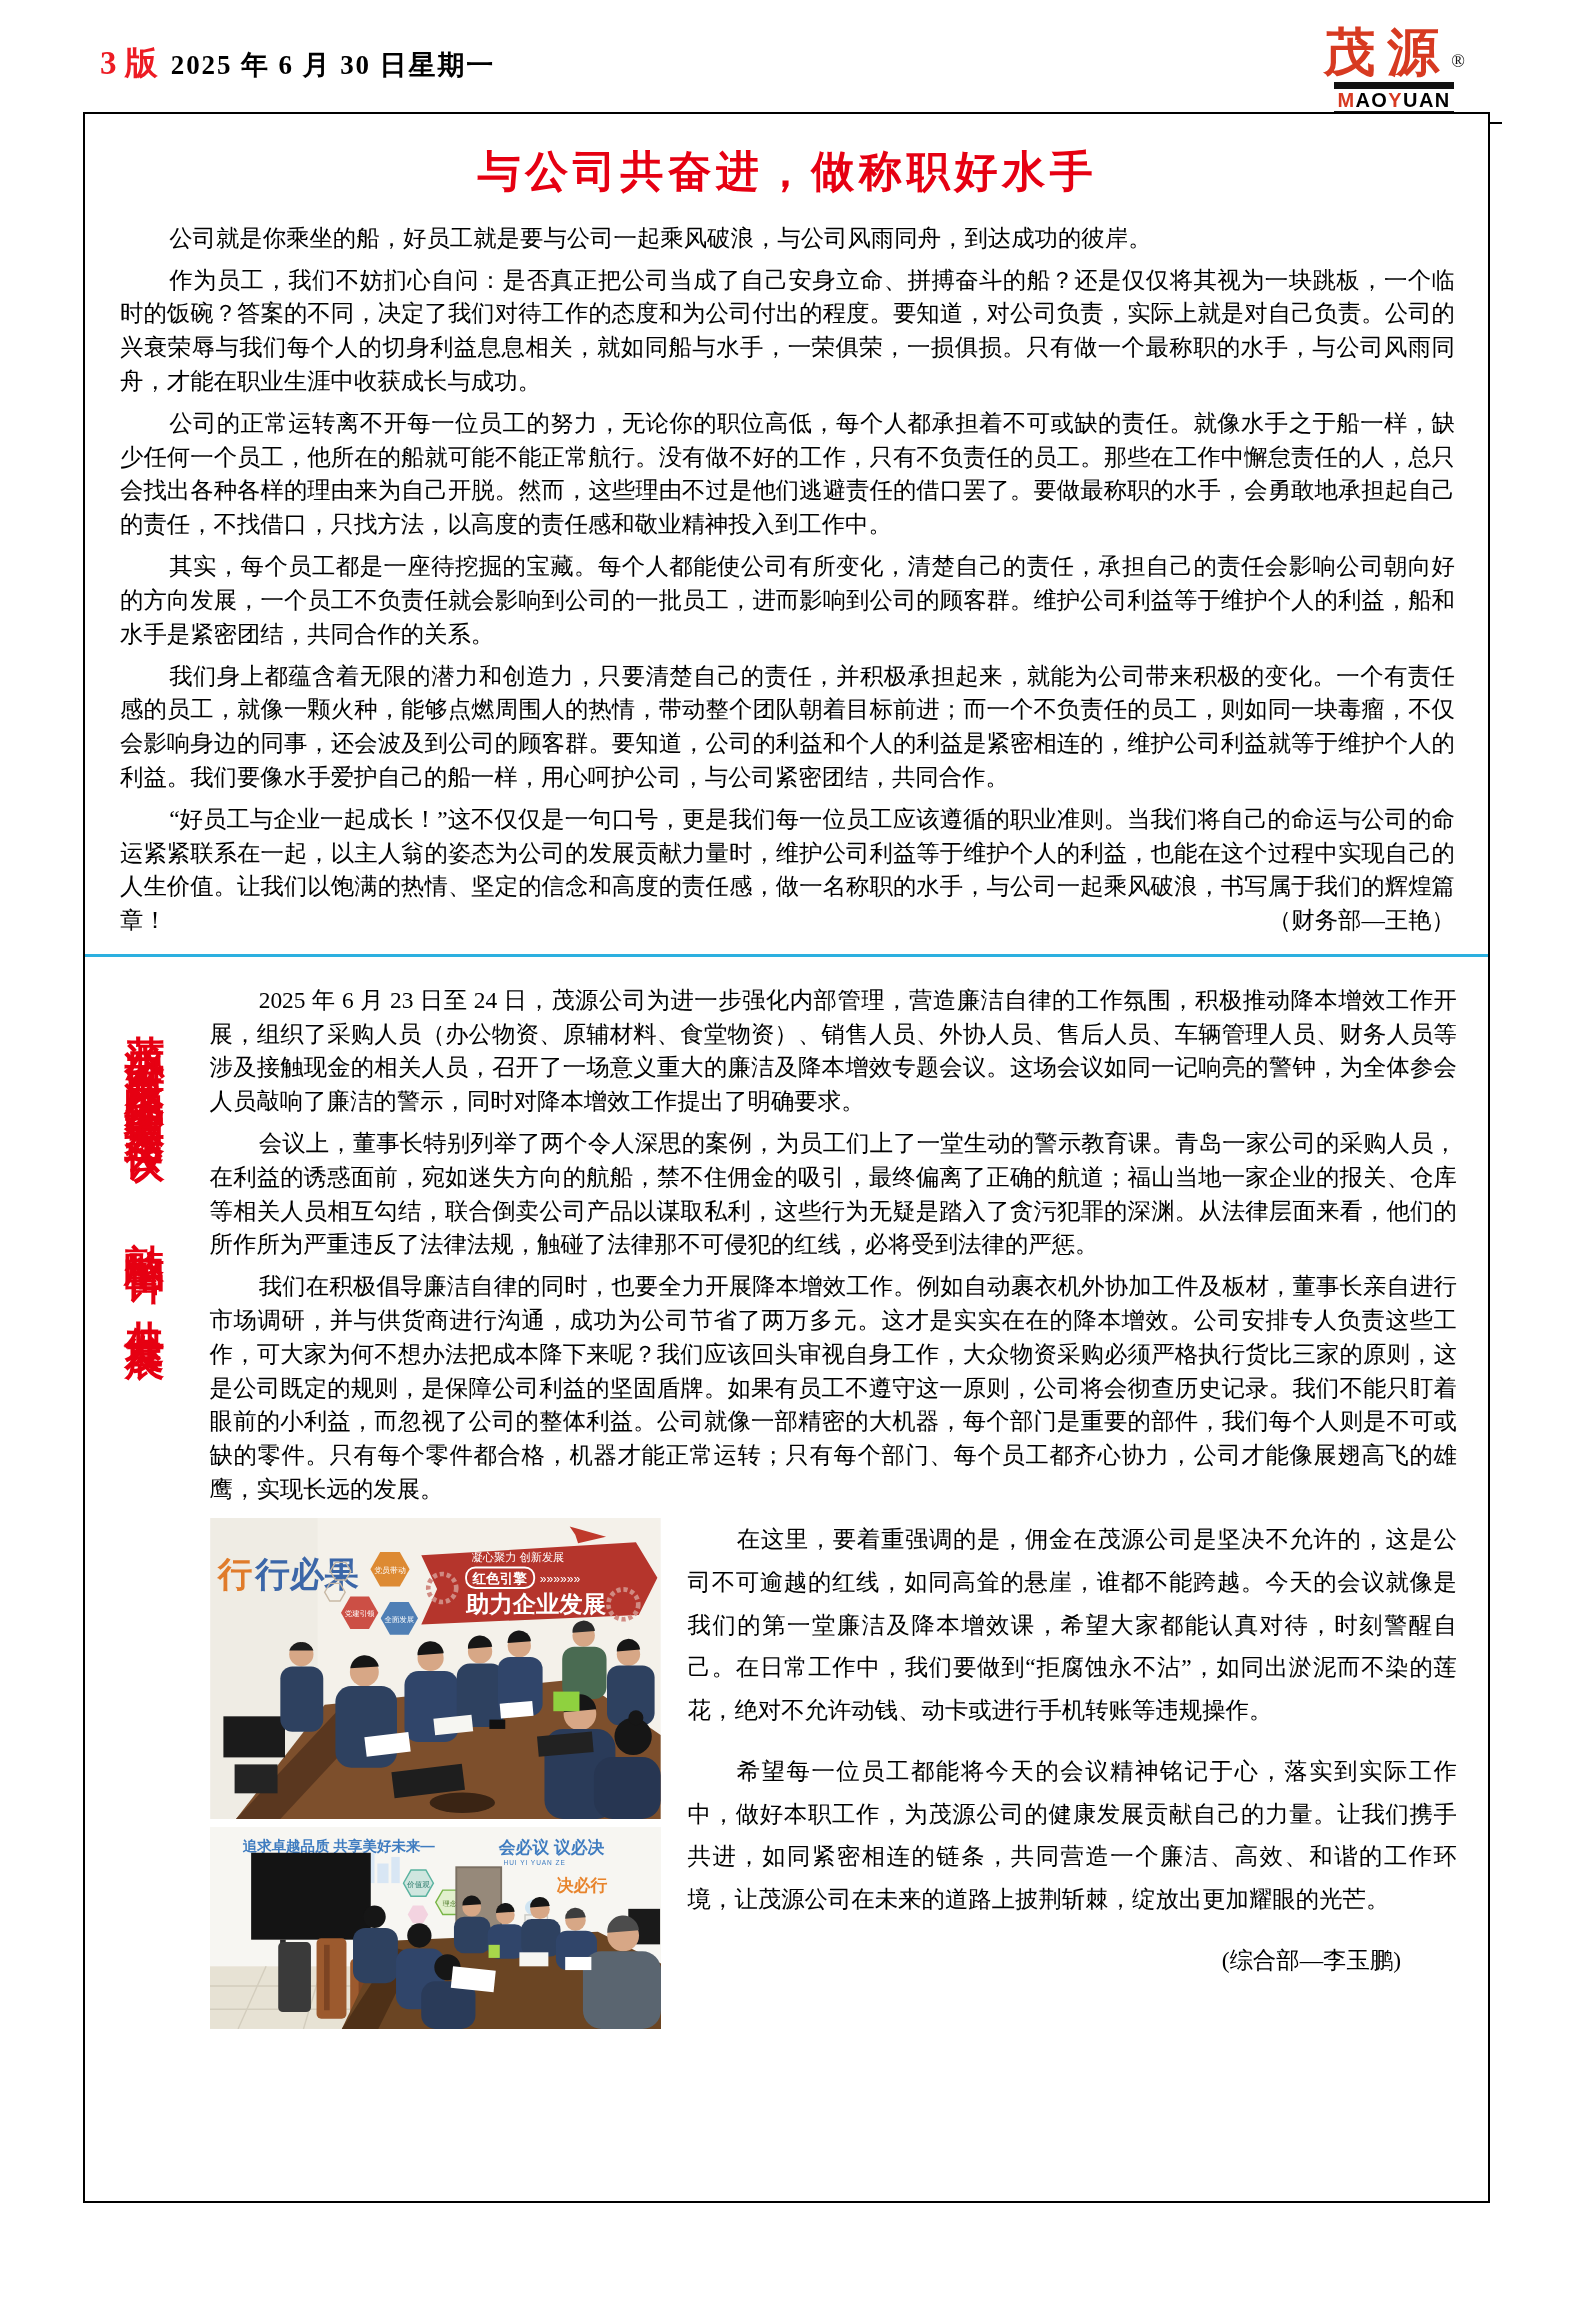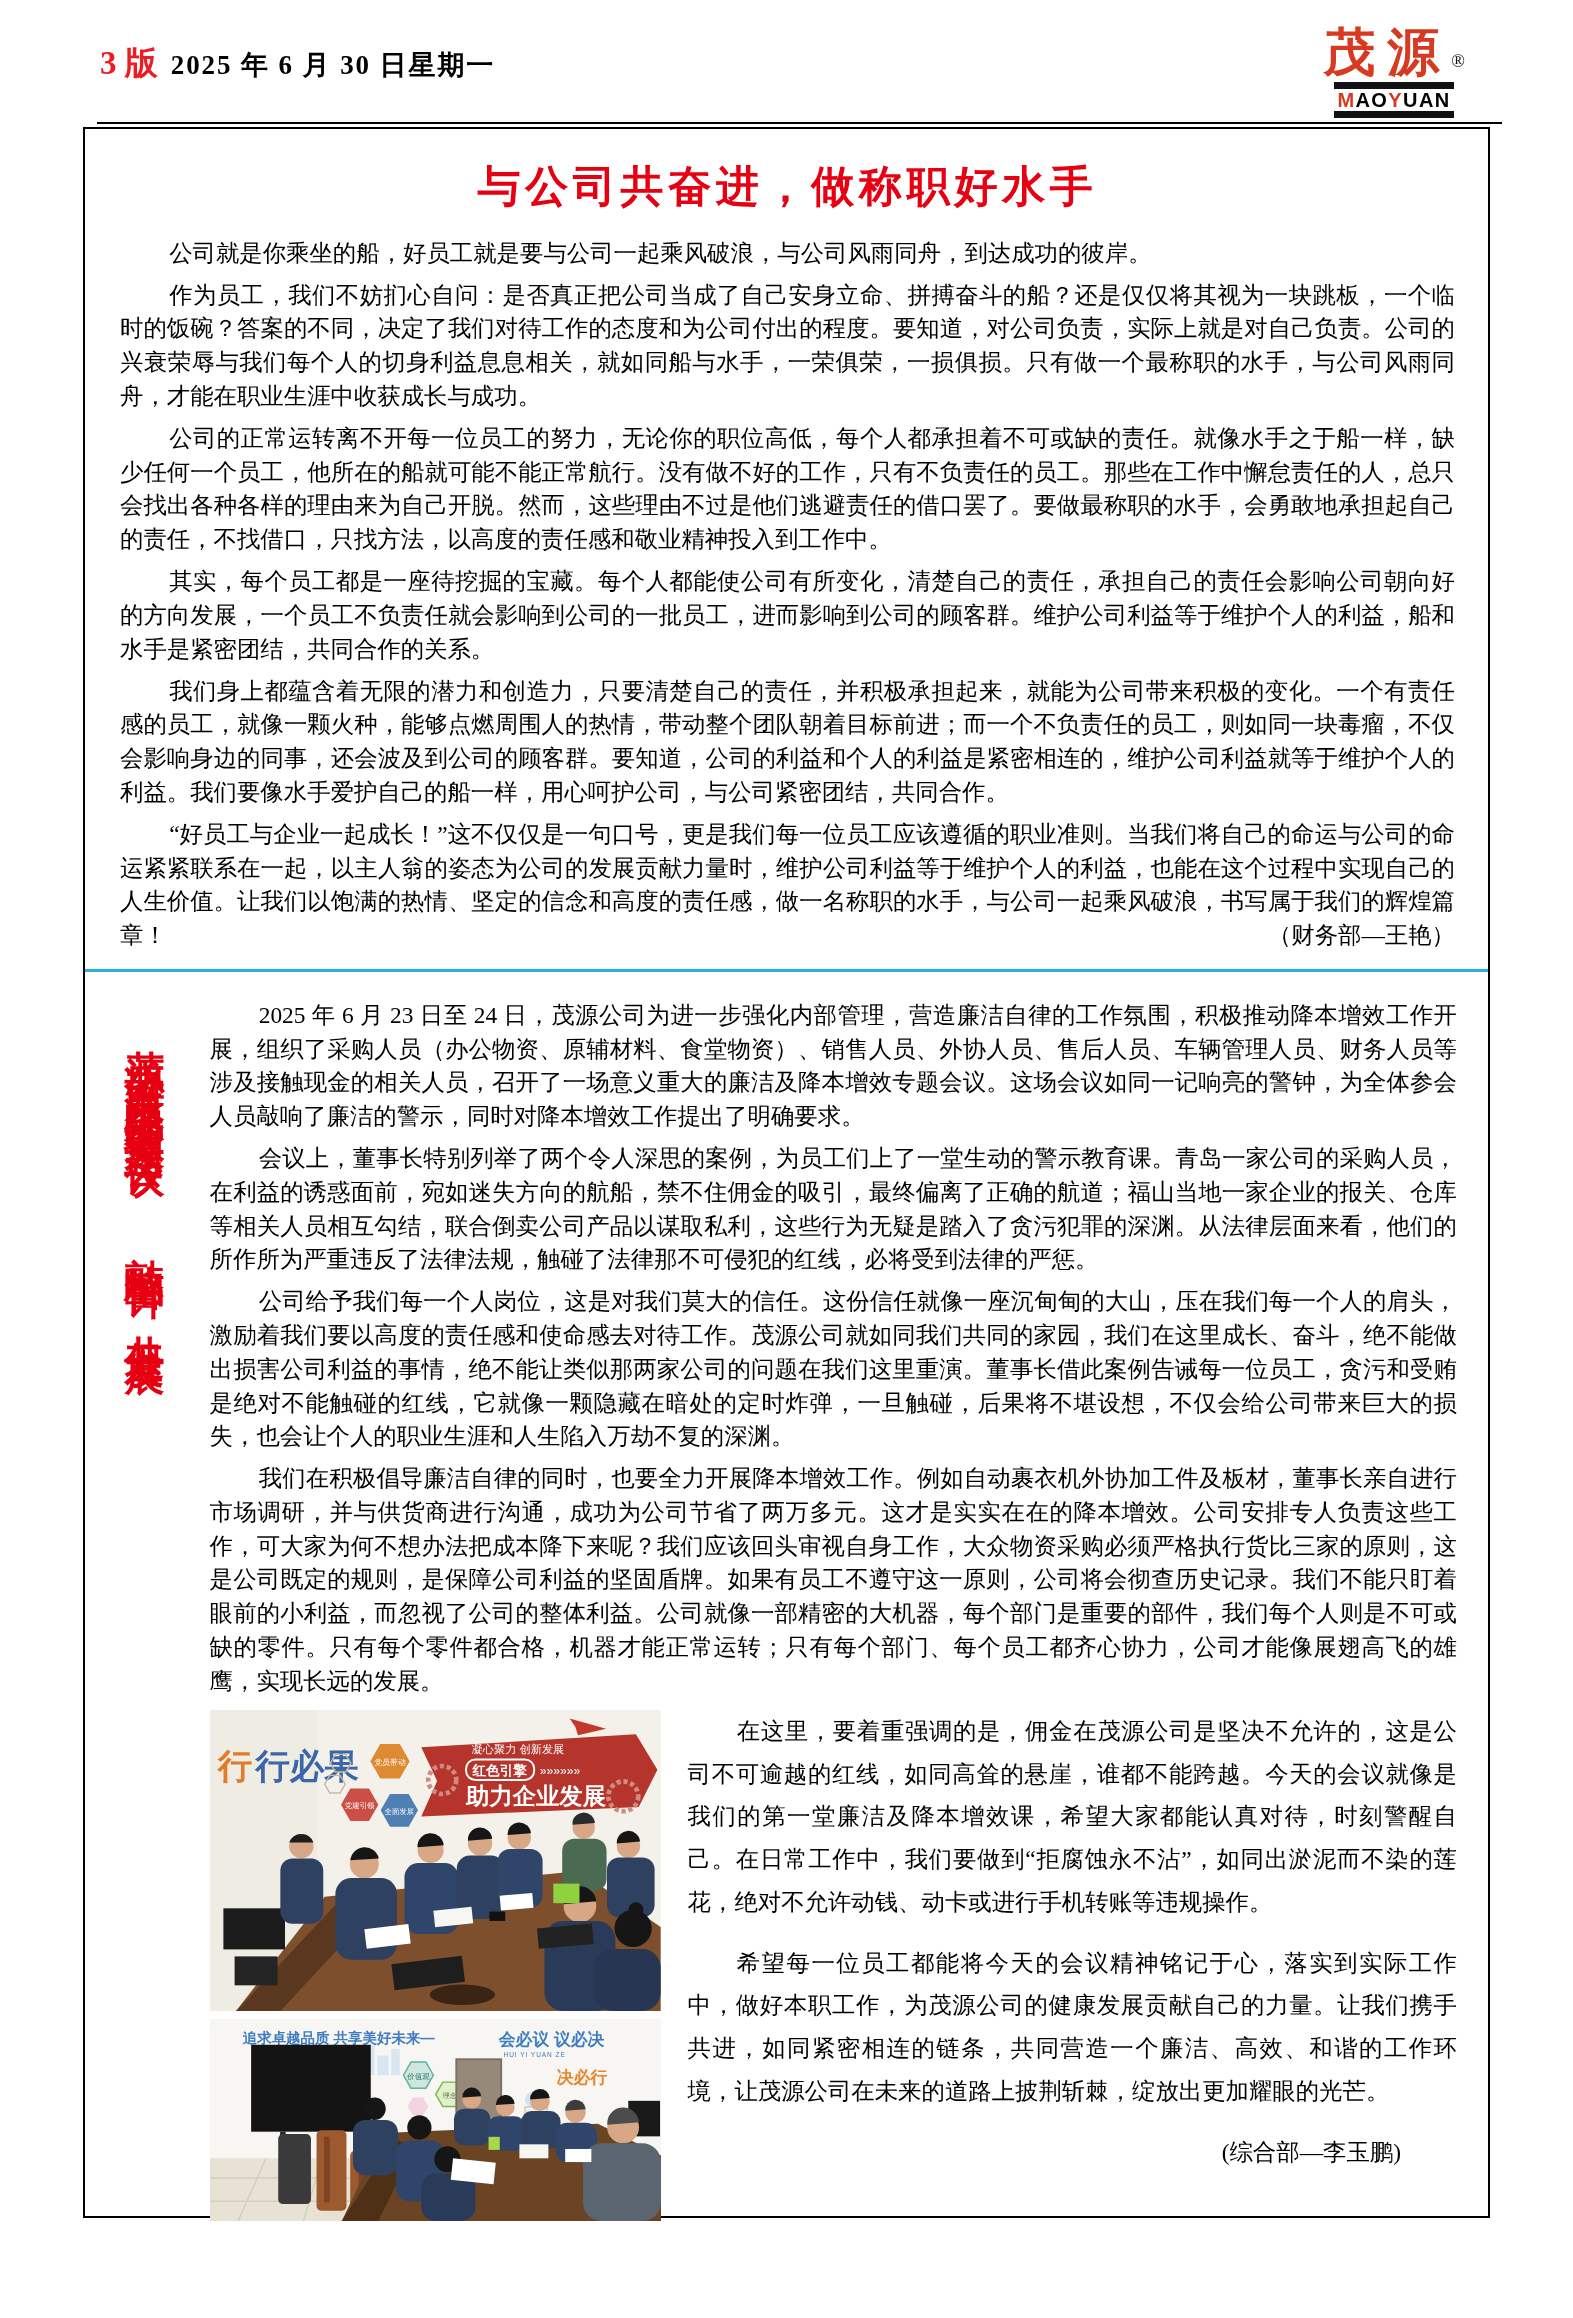--- a/index.html
+++ b/index.html
@@ -13,21 +13,21 @@
   .page-label{color:#ed1c24;font-size:33px;font-weight:bold;margin-right:13px;}
   .page-date{font-size:27px;font-weight:bold;letter-spacing:1.9px;}
   .logo{position:absolute;left:1289px;top:27px;width:210px;text-align:center;line-height:1;}
   .logo-cn{font-size:52px;font-weight:bold;color:#d73a21;letter-spacing:12px;font-family:"Liberation Serif",serif;}
   .logo-reg{font-size:18px;color:#111;vertical-align:super;letter-spacing:0;}
   .logo-en{display:inline-block;margin-top:2.8px;border-top:7.5px solid #111;border-bottom:7.5px solid #111;
            padding:0.9px 3.7px;font-size:20px;font-weight:bold;letter-spacing:1.4px;font-family:"Liberation Sans",sans-serif;}
   .logo-en .red{color:#d73a21;}
   .header-rule{position:absolute;left:97px;top:122px;width:1405px;height:2.3px;background:#000;}
   
-  .page-box{position:absolute;left:83px;top:127px;width:1407px;height:2091px;border:2.8px solid #000;box-sizing:border-box;background:#fff;}
+  .page-box{position:absolute;left:83px;top:112px;width:1407px;height:2091px;border:2.8px solid #000;box-sizing:border-box;background:#fff;}
   
   .a1{padding:29px 33px 0 35px;}
   .a1-title{margin:0 0 20.6px 0;text-align:center;color:#e60012;font-size:43px;font-weight:bold;letter-spacing:4.7px;}
   p.body{font-size:23.4px;line-height:1.44;margin:0 0 8.4px 0;text-indent:2.1em;text-align:justify;}
   .sig-inline{float:right;text-indent:0;}
   .clearfix::after{content:"";display:block;clear:both;}
   
   .divider{height:3.3px;background:#2cb0e0;margin:16px 0 22.4px 0;}
   
   .a2{display:flex;align-items:flex-start;padding:4.7px 31px 0 13px;}
@@ -72,21 +72,20 @@
 
   <div class="divider"></div>
 
   <div class="a2">
     <div class="vtitle-col">
       <div class="vtitle">茂源公司廉洁及降本增效专题会议：　敲响警钟　共促发展</div>
     </div>
     <div class="a2-body">
       <p class="body">2025 年 6 月 23 日至 24 日，茂源公司为进一步强化内部管理，营造廉洁自律的工作氛围，积极推动降本增效工作开展，组织了采购人员（办公物资、原辅材料、食堂物资）、销售人员、外协人员、售后人员、车辆管理人员、财务人员等涉及接触现金的相关人员，召开了一场意义重大的廉洁及降本增效专题会议。这场会议如同一记响亮的警钟，为全体参会人员敲响了廉洁的警示，同时对降本增效工作提出了明确要求。</p>
       <p class="body">会议上，董事长特别列举了两个令人深思的案例，为员工们上了一堂生动的警示教育课。青岛一家公司的采购人员，在利益的诱惑面前，宛如迷失方向的航船，禁不住佣金的吸引，最终偏离了正确的航道；福山当地一家企业的报关、仓库等相关人员相互勾结，联合倒卖公司产品以谋取私利，这些行为无疑是踏入了贪污犯罪的深渊。从法律层面来看，他们的所作所为严重违反了法律法规，触碰了法律那不可侵犯的红线，必将受到法律的严惩。</p>
-      <p class="body">公司给予我们每一个人岗位，这是对我们莫大的信任。这份信任就像一座沉甸甸的大山，压在我们每一个人的肩头，激励着我们要以高度的责任感和使命感去对待工作。茂源公司就如同我们共同的家园，我们在这里成长、奋斗，绝不能做出损害公司利益的事情，绝不能让类似那两家公司的问题在我们这里重演。董事长借此案例告诫每一位员工，贪污和受贿是绝对不能触碰的红线，它就像一颗隐藏在暗处的定时炸弹，一旦触碰，后果将不堪设想，不仅会给公司带来巨大的损失，也会让个人的职业生涯和人生陷入万劫不复的深渊。</p>
       <p class="body">我们在积极倡导廉洁自律的同时，也要全力开展降本增效工作。例如自动裹衣机外协加工件及板材，董事长亲自进行市场调研，并与供货商进行沟通，成功为公司节省了两万多元。这才是实实在在的降本增效。公司安排专人负责这些工作，可大家为何不想办法把成本降下来呢？我们应该回头审视自身工作，大众物资采购必须严格执行货比三家的原则，这是公司既定的规则，是保障公司利益的坚固盾牌。如果有员工不遵守这一原则，公司将会彻查历史记录。我们不能只盯着眼前的小利益，而忽视了公司的整体利益。公司就像一部精密的大机器，每个部门是重要的部件，我们每个人则是不可或缺的零件。只有每个零件都合格，机器才能正常运转；只有每个部门、每个员工都齐心协力，公司才能像展翅高飞的雄鹰，实现长远的发展。</p>
 
       <div class="media-row">
         <div class="photos">
 
           <svg class="photo" viewBox="0 0 965 645" width="451" height="301" xmlns="http://www.w3.org/2000/svg">
             <rect width="965" height="645" fill="#f4f1ea"></rect>
             <rect x="0" y="0" width="230" height="645" fill="#efece4"></rect>
             <text x="16" y="145" font-size="74" font-weight="bold" fill="#e07b2a">行</text>
             <text x="96" y="145" font-size="74" font-weight="bold" fill="#3b66a8">行必果</text>

